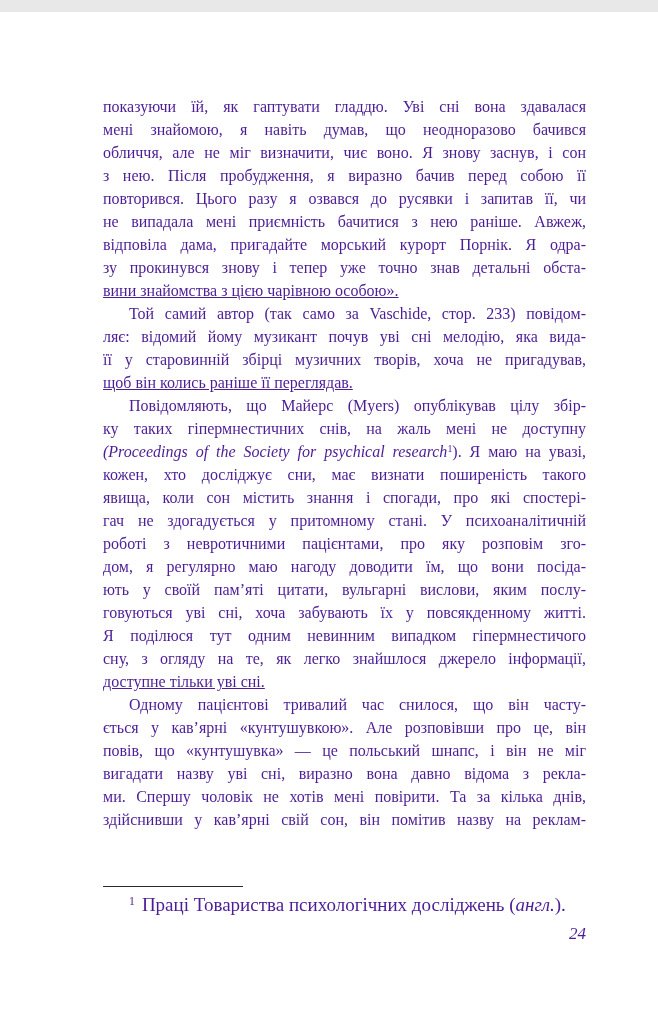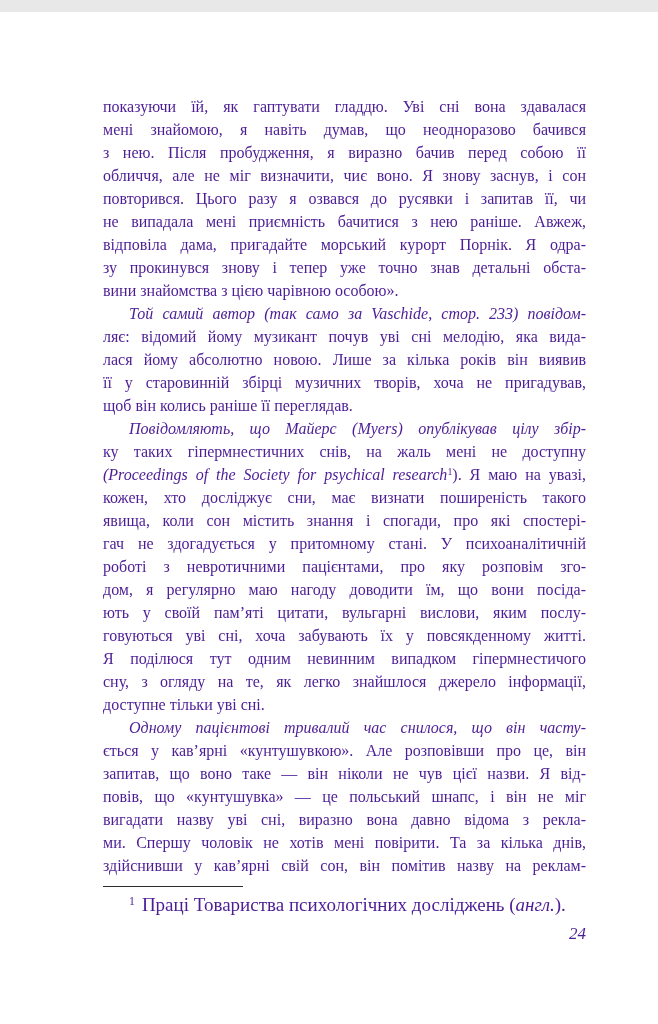--- a/index.html
+++ b/index.html
@@ -20,22 +20,22 @@
     width: 483px;
     font-size: 16px;
     line-height: 23px;
   }
   .paragraph { margin: 0; padding: 0; }
   .line {
     text-align: justify;
     text-align-last: justify;
     white-space: normal;
   }
-  .line.indent { text-indent: 26px; font-style: italic; }
-  .line.last-left { text-align-last: left; }
+  .line.indent { text-indent: 26px; }
+  .line.last-left { text-align-last: left; text-decoration: underline; }
   .italic { font-style: italic; }
   .sup {
     font-size: 0.62em;
     position: relative;
     top: -0.5em;
     line-height: 0;
   }
   .footnote-rule {
     position: absolute;
     left: 103px;
@@ -66,32 +66,31 @@
   }
 </style>
 </head>
 <body>
 
 <div class="page">
   <div class="text-block">
       <div class="paragraph">
         <div class="line"><span>показуючи їй, як гаптувати гладдю. Уві сні вона здавалася</span></div>
         <div class="line"><span>мені знайомою, я навіть думав, що неодноразово бачився</span></div>
+        <div class="line"><span>обличчя, але не міг визначити, чиє воно. Я знову заснув, і сон</span></div>
         <div class="line"><span>з нею. Після пробудження, я виразно бачив перед собою її</span></div>
-        <div class="line"><span>обличчя, але не міг визначити, чиє воно. Я знову заснув, і сон</span></div>
         <div class="line"><span>повторився. Цього разу я озвався до русявки і запитав її, чи</span></div>
         <div class="line"><span>не випадала мені приємність бачитися з нею раніше. Авжеж,</span></div>
         <div class="line"><span>відповіла дама, пригадайте морський курорт Порнік. Я одра-</span></div>
         <div class="line"><span>зу прокинувся знову і тепер уже точно знав детальні обста-</span></div>
         <div class="line last-left"><span>вини знайомства з цією чарівною особою».</span></div>
       </div>
       <div class="paragraph">
         <div class="line indent"><span>Той самий автор (так само за Vaschide, стор. 233) повідом-</span></div>
         <div class="line"><span>ляє: відомий йому музикант почув уві сні мелодію, яка вида-</span></div>
-        <div class="line"><span>лася йому абсолютно новою. Лише за кілька років він виявив</span></div>
         <div class="line"><span>її у старовинній збірці музичних творів, хоча не пригадував,</span></div>
         <div class="line last-left"><span>щоб він колись раніше її переглядав.</span></div>
       </div>
       <div class="paragraph">
         <div class="line indent"><span>Повідомляють, що Майерс (Myers) опублікував цілу збір-</span></div>
         <div class="line"><span>ку таких гіпермнестичних снів, на жаль мені не доступну</span></div>
         <div class="line"><span class="italic">(Proceedings of the Society for psychical research</span><span class="sup">1</span><span>). Я маю на увазі,</span></div>
         <div class="line"><span>кожен, хто досліджує сни, має визнати поширеність такого</span></div>
         <div class="line"><span>явища, коли сон містить знання і спогади, про які спостері-</span></div>
         <div class="line"><span>гач не здогадується у притомному стані. У психоаналітичній</span></div>
@@ -99,21 +98,20 @@
         <div class="line"><span>дом, я регулярно маю нагоду доводити їм, що вони посіда-</span></div>
         <div class="line"><span>ють у своїй пам’яті цитати, вульгарні вислови, яким послу-</span></div>
         <div class="line"><span>говуються уві сні, хоча забувають їх у повсякденному житті.</span></div>
         <div class="line"><span>Я поділюся тут одним невинним випадком гіпермнестичого</span></div>
         <div class="line"><span>сну, з огляду на те, як легко знайшлося джерело інформації,</span></div>
         <div class="line last-left"><span>доступне тільки уві сні.</span></div>
       </div>
       <div class="paragraph">
         <div class="line indent"><span>Одному пацієнтові тривалий час снилося, що він часту-</span></div>
         <div class="line"><span>ється у кав’ярні «кунтушувкою». Але розповівши про це, він</span></div>
-        <div class="line"><span>запитав, що воно таке — він ніколи не чув цієї назви. Я від-</span></div>
         <div class="line"><span>повів, що «кунтушувка» — це польський шнапс, і він не міг</span></div>
         <div class="line"><span>вигадати назву уві сні, виразно вона давно відома з рекла-</span></div>
         <div class="line"><span>ми. Спершу чоловік не хотів мені повірити. Та за кілька днів,</span></div>
         <div class="line"><span>здійснивши у кав’ярні свій сон, він помітив назву на реклам-</span></div>
       </div>
     </div>
   <div class="footnote-rule"></div>
   <div class="footnote"><span class="sup fn-marker">1</span><span>Праці Товариства психологічних досліджень (</span><span class="italic">англ.</span><span>).</span></div>
   <div class="page-number">24</div>
 </div>

